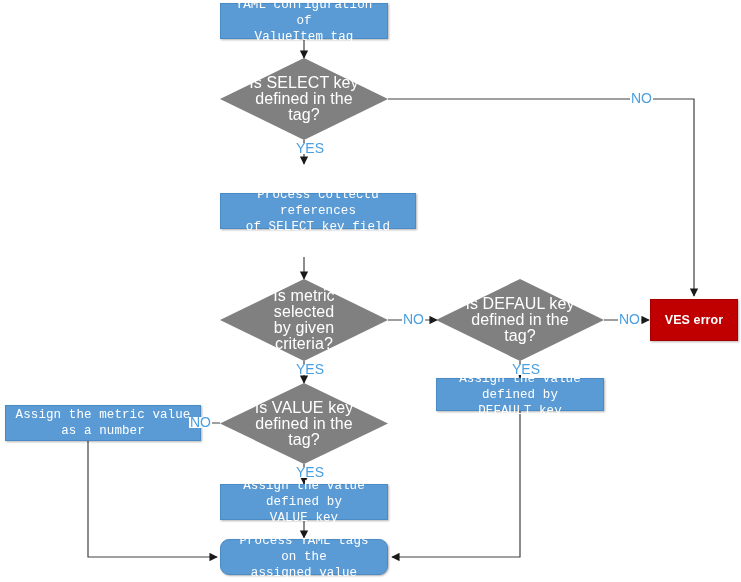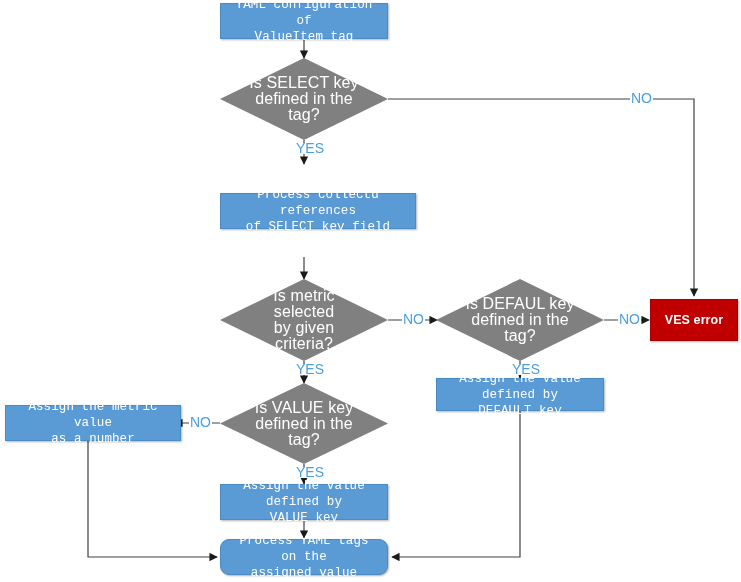--- a/index.html
+++ b/index.html
@@ -186,21 +186,21 @@
   </div>
 
   <div class="node node-decision" style="left:220px; top:383px; width:168px; height:81px;">
     <div class="diamond-shape"></div>
     <div class="diamond-label">
       <span>Is VALUE key</span><br>
       <span>defined in the tag?</span>
     </div>
   </div>
 
-  <div class="node node-process" style="left:5px; top:405px; width:176px; height:36px;">
+  <div class="node node-process" style="left:5px; top:405px; width:196px; height:36px;">
     <div>
       <span>Assign the metric value</span><br>
       <span>as a number</span>
     </div>
   </div>
 
   <div class="node node-process" style="left:220px; top:484px; width:168px; height:36px;">
     <div>
       <span>Assign the value defined by</span><br>
       <span>VALUE key</span>

